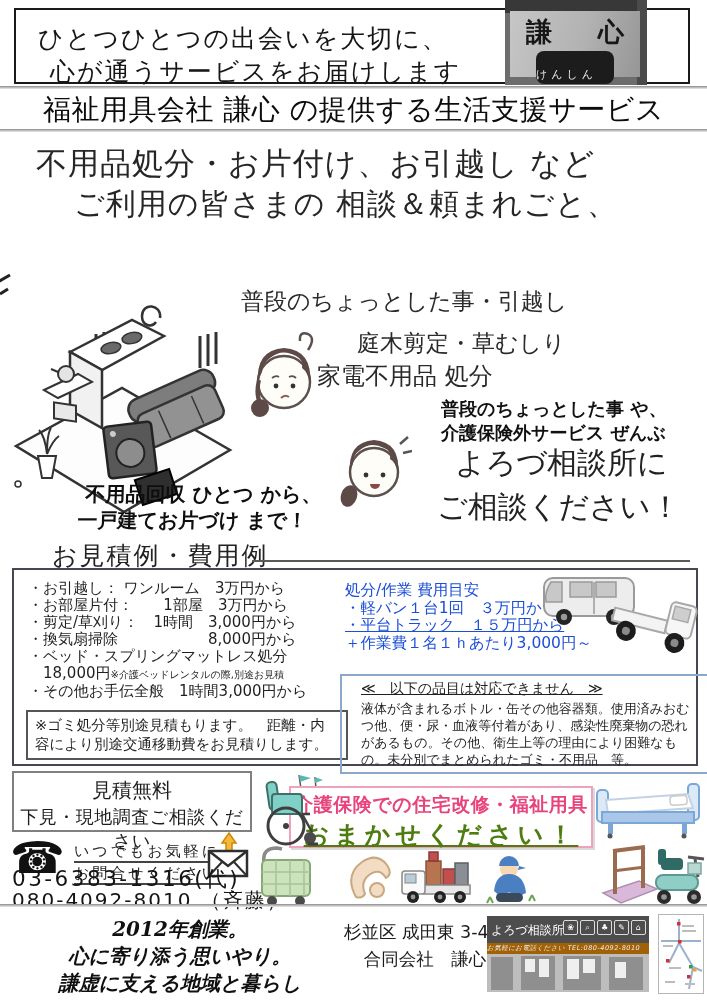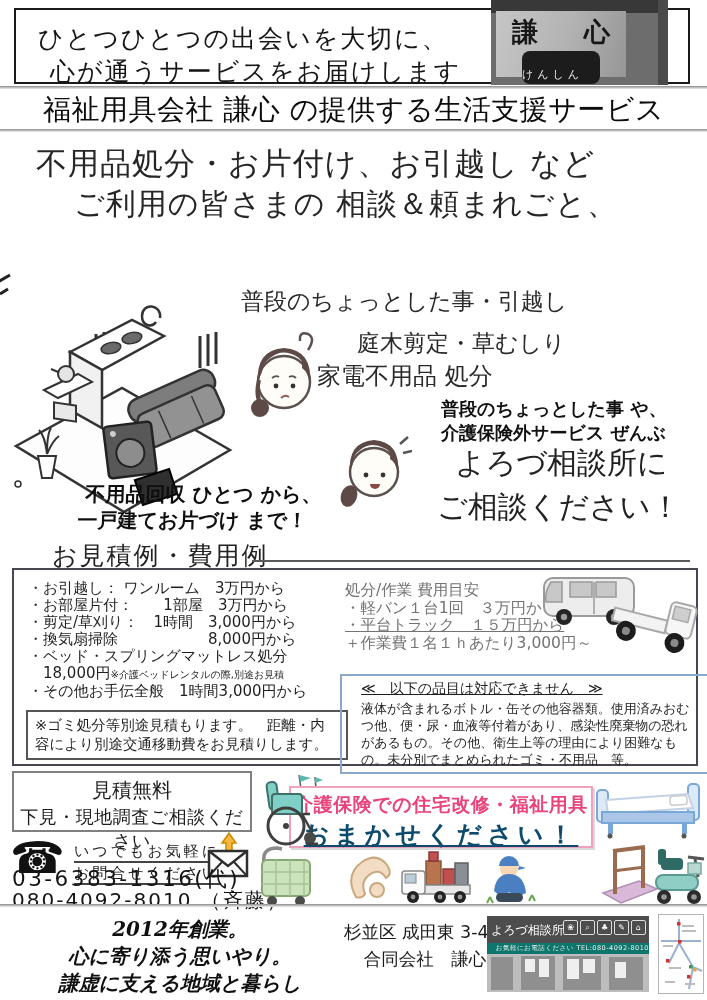--- a/index.html
+++ b/index.html
@@ -5,21 +5,21 @@
   html,body{margin:0;padding:0;background:#e9e9e9;}
   #page{position:relative;width:707px;height:1000px;background:#ffffff;overflow:hidden;
         font-family:"DejaVu Sans","Liberation Sans",sans-serif;color:#1d1d1d;margin:0 auto;}
   #page .abs{position:absolute;}
   svg{display:block;}
 
   
   [data-name="top-tagline-box"]{left:14px;top:8px;width:672px;height:72px;border:2px solid #1a1a1a;}
   [data-name="tagline-block"]{left:36px;top:12px;font-size:25px;line-height:33px;letter-spacing:2px;color:#161616;}
   [data-name="tagline-line2"]{padding-left:12px;}
-  [data-name="logo-photo"]{left:491px;top:0;width:177px;height:85px;background:#6d6d6d;}
+  [data-name="logo-photo"]{left:505px;top:0;width:142px;height:85px;background:#6d6d6d;}
   .logo-trees{position:absolute;left:0;top:0;width:100%;height:13px;background:#383838;}
   .logo-sign{position:absolute;left:5px;top:11px;width:130px;height:66px;
              background:linear-gradient(105deg,#c6c6c6 0%,#b2b2b2 55%,#969696 100%);}
   [data-name="logo-kanji"]{display:block;text-align:center;font-size:26px;font-weight:bold;color:#171717;
              letter-spacing:10px;margin-top:4px;text-indent:10px;}
   [data-name="logo-kana"]{display:block;width:78px;margin:1px auto 0;background:#1c1c1c;color:#efefef;
              font-size:11px;letter-spacing:4px;text-align:left;padding:16px 0 2px;border-radius:8px;}
   .logo-edge{position:absolute;right:0;top:0;width:10px;height:100%;background:#4a4a4a;}
 
   
@@ -50,21 +50,21 @@
 
   
   [data-name="estimate-title"]{left:52px;top:539px;font-size:25px;letter-spacing:2px;color:#222;}
   [data-name="estimate-title-rule"]{left:252px;top:560px;width:438px;height:2px;background:#5a5a5a;}
   [data-name="estimate-box"]{left:12px;top:568px;width:682px;height:194px;border:2px solid #474752;}
   [data-name="estimate-list"]{left:28px;top:580px;font-size:15px;line-height:17px;color:#1f1f1f;}
   [data-name="bed-price-line"]{white-space:nowrap;}
   [data-name="bed-note"]{font-size:10px;}
   [data-name="surcharge-note-box"]{left:26px;top:710px;width:304px;border:2px solid #555;
       font-size:14.5px;line-height:19px;padding:4px 7px;color:#1f1f1f;}
-  [data-name="disposal-block"]{left:345px;top:582px;font-size:15.5px;line-height:17.5px;color:#737373;}
+  [data-name="disposal-block"]{left:345px;top:582px;font-size:15.5px;line-height:17.5px;color:#1d4ed8;}
   [data-name="disposal-line2"]{text-decoration:underline;}
   [data-name="van-illustration"]{left:538px;top:570px;}
   [data-name="truck-illustration"]{left:610px;top:586px;}
   [data-name="ng-items-box"]{left:340px;top:674px;width:338px;border:2px solid #8aa8cc;
       padding:4px 19px;color:#1f1f1f;}
   [data-name="ng-title"]{font-size:14px;text-decoration:underline;margin-bottom:2px;}
   [data-name="ng-body"]{font-size:13px;line-height:17px;}
 
   
   [data-name="free-estimate-box"]{left:12px;top:771px;width:236px;height:57px;border:2px solid #808080;text-align:center;}
@@ -74,21 +74,21 @@
   [data-name="contact-anytime"]{left:74px;top:841px;font-size:15px;letter-spacing:3px;line-height:20px;color:#222;}
   [data-name="contact-anytime"] span{display:inline-block;border-bottom:2px solid #444;padding-bottom:0;}
   [data-name="mail-icon"]{left:206px;top:831px;}
   [data-name="tel-main"]{left:12px;top:864px;font-size:21.5px;letter-spacing:2.5px;color:#141414;}
   [data-name="tel-mobile"]{left:12px;top:887px;font-size:20px;letter-spacing:2px;color:#141414;}
 
   
   [data-name="kaigo-banner"]{left:289px;top:786px;width:300px;height:58px;background:#fff;
       border:2px solid #f0a2bd;box-shadow:2px 2px 0 rgba(0,0,0,.15);text-align:center;}
   [data-name="banner-line1"]{display:block;font-size:19px;font-weight:800;color:#e8437c;margin-top:4px;letter-spacing:0.5px;}
-  [data-name="banner-line2"]{display:block;font-size:25px;font-weight:800;color:#0c4a6e;letter-spacing:5px;
+  [data-name="banner-line2"]{display:block;font-size:25px;font-weight:800;color:#4d7c0f;letter-spacing:5px;
       text-decoration:underline;margin-top:0;}
   [data-name="banner-flags-icon"]{left:293px;top:773px;}
 
   
   [data-name="wheelchair-illustration"]{left:252px;top:778px;}
   [data-name="shopping-cart-illustration"]{left:250px;top:844px;}
   [data-name="hearing-aid-illustration"]{left:338px;top:851px;}
   [data-name="loaded-truck-illustration"]{left:398px;top:845px;}
   [data-name="gardener-illustration"]{left:479px;top:849px;}
   [data-name="handrail-illustration"]{left:599px;top:837px;}
@@ -100,22 +100,22 @@
   [data-name="footer-motto"]{left:22px;top:916px;width:316px;text-align:center;
       font-family:"DejaVu Serif","Liberation Serif",serif;font-weight:bold;font-style:italic;
       font-size:20px;line-height:27px;color:#101010;}
   [data-name="footer-contact"]{left:330px;top:919px;width:190px;text-align:center;font-size:17.5px;line-height:27px;color:#1a1a1a;white-space:nowrap;}
   [data-name="storefront-photo"]{left:487px;top:916px;width:162px;height:76px;background:#c2c2c2;overflow:hidden;}
   .shop-sign{position:absolute;left:0;top:0;width:100%;height:27px;background:#4d4d4d;color:#fff;}
   [data-name="shop-sign-text"]{position:absolute;left:4px;top:6px;font-size:12px;letter-spacing:0;}
   .shop-icons{position:absolute;right:3px;top:4px;}
   .shop-icons span{display:inline-block;width:13px;height:13px;border:1px solid #ddd;border-radius:2px;
       font-size:8px;line-height:13px;text-align:center;color:#fff;margin-left:2px;vertical-align:top;}
-  [data-name="shop-sign-sub"]{position:absolute;left:0;top:27px;width:100%;height:11px;background:#0f766e;
-      color:#eee;font-size:6.5px;line-height:11px;text-align:right;letter-spacing:0.5px;}
+  [data-name="shop-sign-sub"]{position:absolute;left:0;top:27px;width:100%;height:11px;background:#a16207;
+      color:#eee;font-size:6.5px;line-height:11px;text-align:left;letter-spacing:0.5px;font-style:italic;}
   .shop-front{position:absolute;left:0;top:38px;width:100%;height:38px;background:#bdbdbd;}
   .shop-front .win{position:absolute;background:#8f8f8f;}
   .shop-front .paper{position:absolute;background:#efefef;}
   [data-name="map-image"]{left:658px;top:914px;width:44px;height:78px;background:#fff;border:1px solid #b5b5b5;}
 </style>
 </head>
 <body>
 
 <div id="page" data-name="flyer-page">
 

